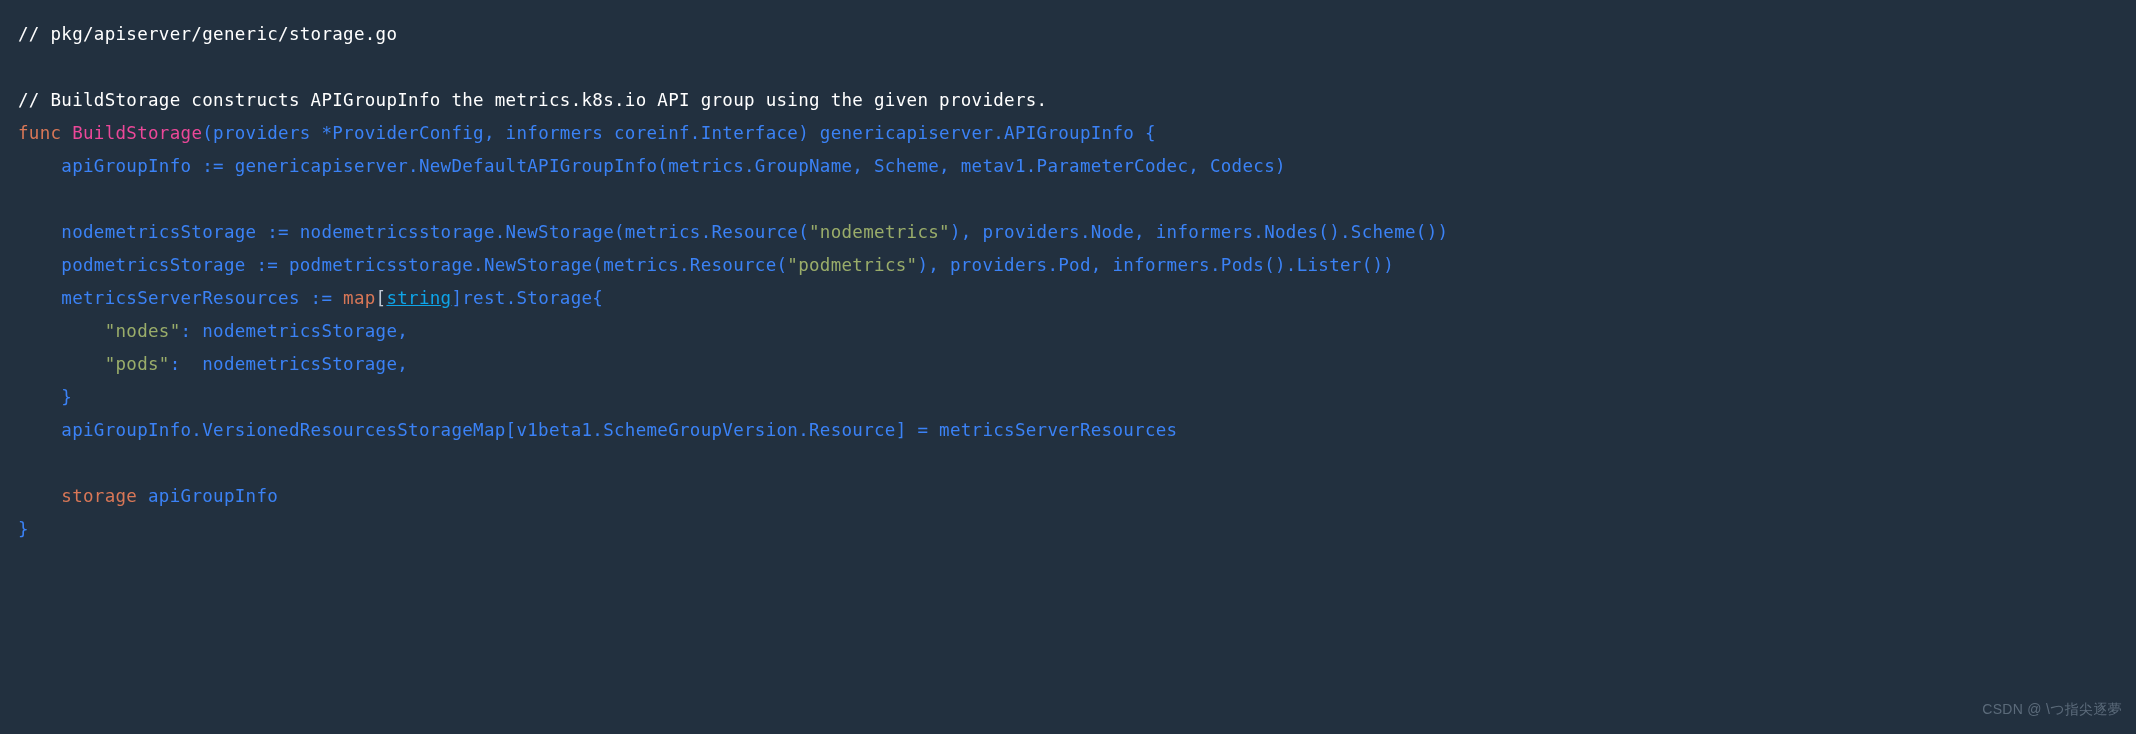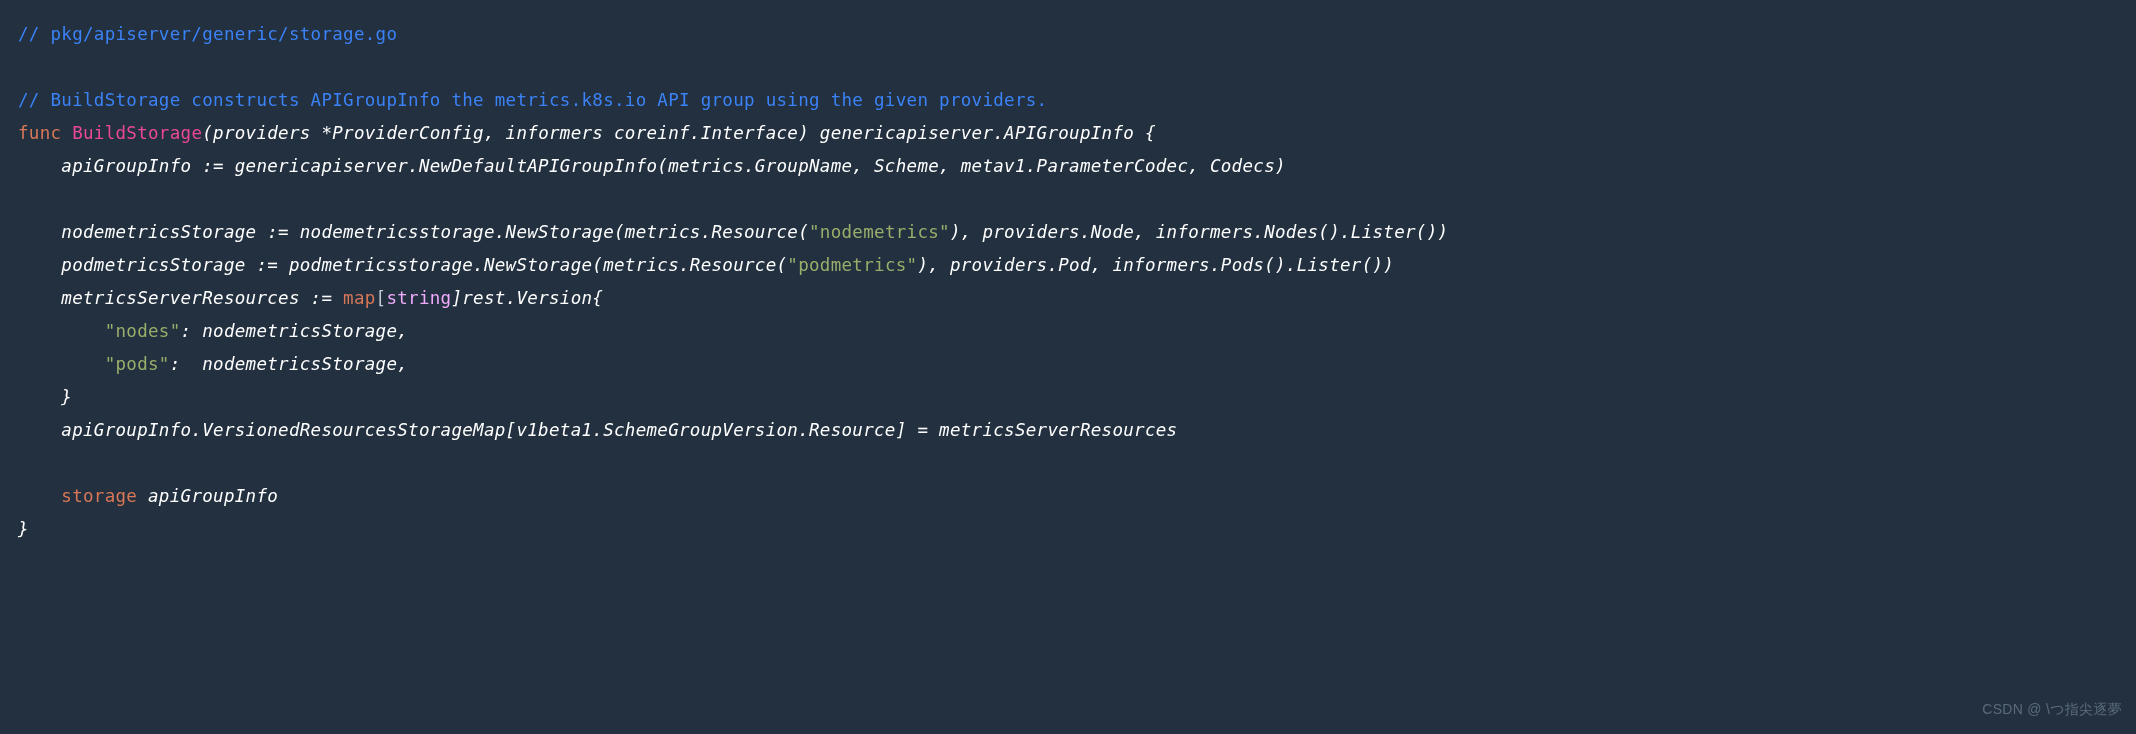--- a/index.html
+++ b/index.html
@@ -10,25 +10,25 @@
     line-height: 33px;
     color: #c3cad5;
     padding: 18px 0 18px 18px;
     width: 2136px;
     height: 734px;
     overflow: hidden;
     position: relative;
     letter-spacing: 0.3px;
   }
   pre { font-family: inherit; white-space: pre; }
-  .cm { color: #3b82f6; }       
+  .cm { color: #ffffff; }       
   .kw { color: #d97757; }       
-  .ty { color: #f0abfc; }       
+  .ty { color: #0ea5e9; text-decoration: underline; }       
   .fn { color: #ec4899; }
-  .id { color: #ffffff; font-style: italic; }
+  .id { color: #3b82f6; }
   .pn { color: #c3cad5; }
   .str { color: #9aad6a; }      
   .watermark {
     position: absolute;
     right: 14px;
     bottom: 8px;
     font-size: 14px;
     color: #7a8a9a;
     opacity: 0.65;
     font-family: sans-serif;
@@ -36,23 +36,23 @@
 </style>
 </head>
 <body>
 
 <pre><span class="cm">// pkg/apiserver/generic/storage.go</span>
 
 <span class="cm">// BuildStorage constructs APIGroupInfo the metrics.k8s.io API group using the given providers.</span>
 <span class="kw">func</span> <span class="fn">BuildStorage</span><span class="id">(providers *ProviderConfig, informers coreinf.Interface) genericapiserver.APIGroupInfo {</span>
 <span class="id">    apiGroupInfo := genericapiserver.NewDefaultAPIGroupInfo(metrics.GroupName, Scheme, metav1.ParameterCodec, Codecs)</span>
 
-<span class="id">    nodemetricsStorage := nodemetricsstorage.NewStorage(metrics.Resource(</span><span class="str">"nodemetrics"</span><span class="id">), providers.Node, informers.Nodes().Lister())</span>
+<span class="id">    nodemetricsStorage := nodemetricsstorage.NewStorage(metrics.Resource(</span><span class="str">"nodemetrics"</span><span class="id">), providers.Node, informers.Nodes().Scheme())</span>
 <span class="id">    podmetricsStorage := podmetricsstorage.NewStorage(metrics.Resource(</span><span class="str">"podmetrics"</span><span class="id">), providers.Pod, informers.Pods().Lister())</span>
-<span class="id">    metricsServerResources := </span><span class="kw">map</span><span class="pn">[</span><span class="ty">string</span><span class="id">]rest.Version{</span>
+<span class="id">    metricsServerResources := </span><span class="kw">map</span><span class="pn">[</span><span class="ty">string</span><span class="id">]rest.Storage{</span>
 <span class="id">        </span><span class="str">"nodes"</span><span class="id">: nodemetricsStorage,</span>
 <span class="id">        </span><span class="str">"pods"</span><span class="id">:  nodemetricsStorage,</span>
 <span class="id">    }</span>
 <span class="id">    apiGroupInfo.VersionedResourcesStorageMap[v1beta1.SchemeGroupVersion.Resource] = metricsServerResources</span>
 
     <span class="kw">storage</span><span class="id"> apiGroupInfo</span>
 <span class="id">}</span></pre>
 
 <div class="watermark">CSDN @ \つ指尖逐夢</div>
 

